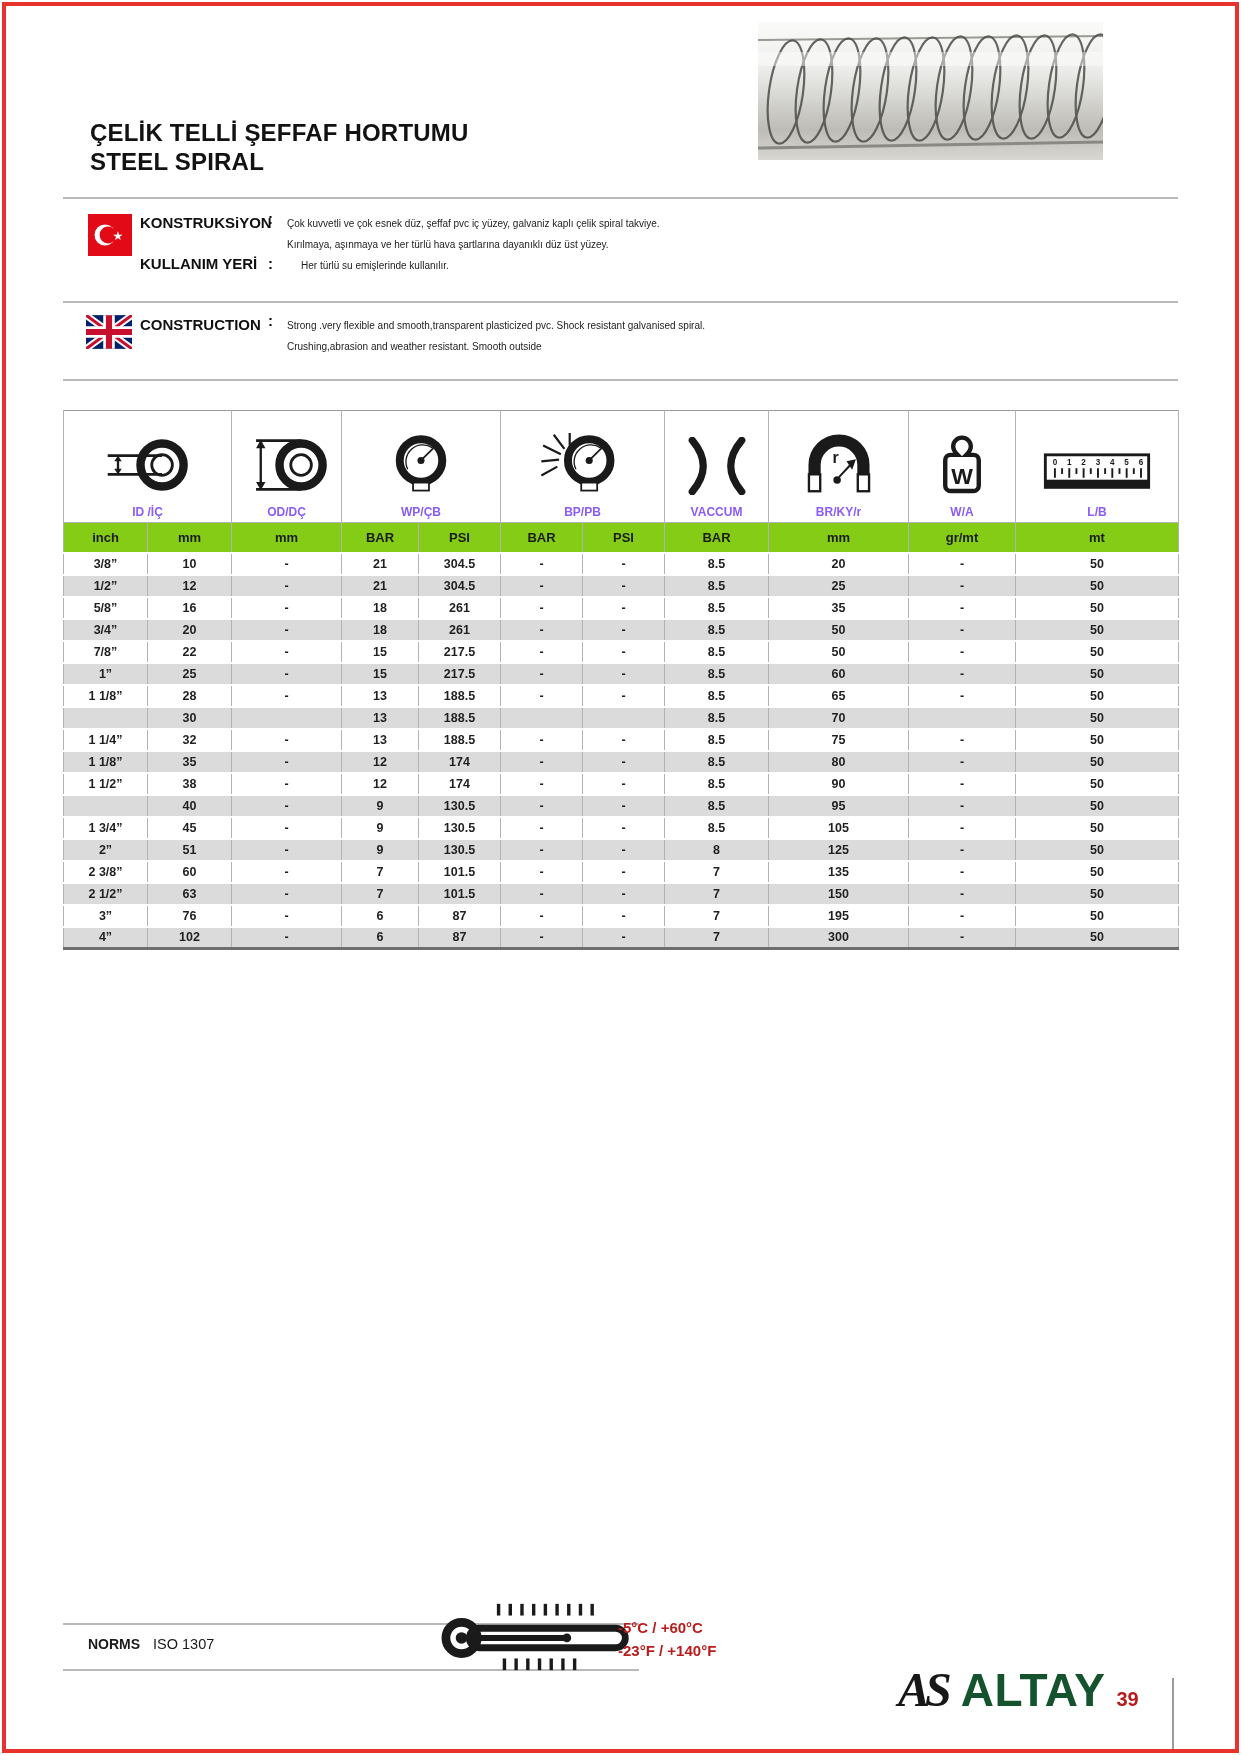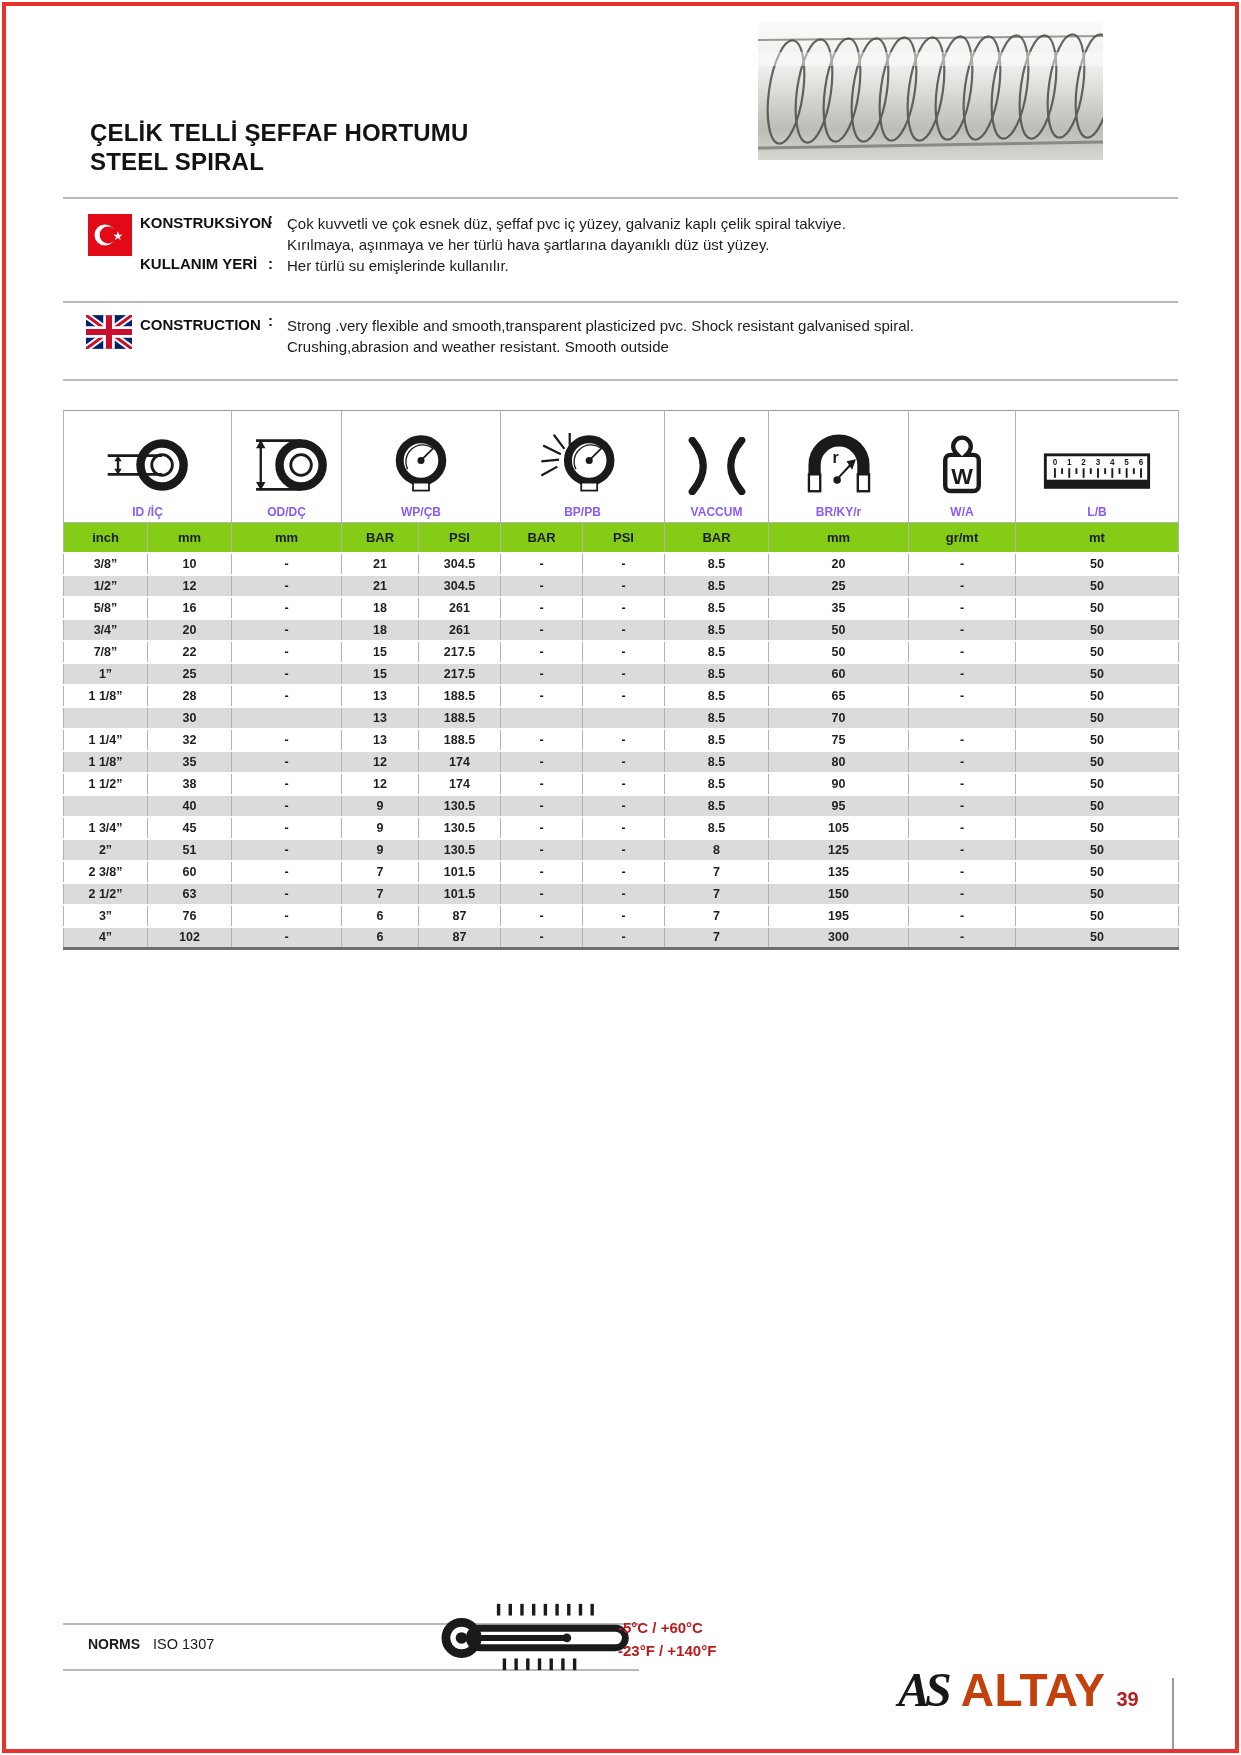--- a/index.html
+++ b/index.html
@@ -24,21 +24,21 @@
   .rule { position:absolute; left:63px; width:1115px; height:2px; background:#b9b9b9; }
   .rule1 { top:197px; } .rule2 { top:301px; } .rule3 { top:379px; }
 
   
   .flag { position:absolute; }
   .flag-tr { left:88px; top:214px; width:44px; height:42px; }
   .flag-uk { left:86px; top:315px; width:46px; height:34px; }
 
   .sec-label { position:absolute; font-size:15px; font-weight:bold; color:#111; }
   .sec-colon { position:absolute; font-size:15px; font-weight:bold; color:#111; }
-  .sec-text  { position:absolute; font-size:15px; color:#1c1c1c; line-height:21px; }
+  .sec-text  { position:absolute; font-size:10px; color:#1c1c1c; line-height:21px; }
 
   
   table.spec { position:absolute; left:63px; top:410px; width:1115px; border-collapse:collapse; table-layout:fixed;
                border:1px solid #9a9a9a; border-bottom:3px solid #6e6e6e; }
   table.spec th, table.spec td { border-left:1px solid #b3b3b3; border-right:1px solid #b3b3b3; text-align:center; vertical-align:middle; padding:0; }
   tr.icon-row th { background:#fff; height:112px; border-bottom:1px solid #b3b3b3; vertical-align:bottom; }
   .icon-cell { display:flex; flex-direction:column; align-items:center; justify-content:flex-end; height:108px; padding-bottom:3px; gap:6px; }
   .icon-label { font-size:12px; font-weight:bold; color:#8b5cf6; }
   tr.unit-row td { background:#84cc16; height:30px; font-size:13px; font-weight:bold; color:#1c1c1c; border-bottom:2px solid #fff; }
   tbody.data tr td { height:22px; font-size:12.5px; font-weight:bold; color:#1f1f1f; border-bottom:2px solid #fff; }
@@ -47,21 +47,21 @@
 
   
   .frule { position:absolute; left:63px; width:576px; height:2px; background:#b9b9b9; }
   .frule1 { top:1623px; } .frule2 { top:1669px; }
   .norms-label { position:absolute; left:88px; top:1636px; font-size:14px; font-weight:bold; }
   .norms-value { position:absolute; left:153px; top:1636px; font-size:14.5px; }
   .thermo { position:absolute; left:438px; top:1598px; }
   .temps { position:absolute; left:618px; top:1616px; font-size:15px; font-weight:bold; line-height:23px; color:#b91c1c; }
   .logo { position:absolute; left:898px; top:1662px; display:flex; align-items:baseline; }
   .logo-as { font-family:"Liberation Serif", serif; font-style:italic; font-weight:bold; font-size:48px; letter-spacing:-5px; color:#171717; }
-  .logo-altay { font-size:46px; font-weight:bold; color:#c2410c; letter-spacing:0.5px; margin-left:14px; }
+  .logo-altay { font-size:46px; font-weight:bold; color:#14532d; letter-spacing:0.5px; margin-left:14px; }
   .logo-page { font-size:20px; font-weight:bold; color:#b91c1c; margin-left:11px; }
   .vline { position:absolute; left:1172px; top:1678px; width:2px; height:72px; background:#9a9a9a; }
 </style>
 </head>
 <body>
 
 <div class="page-border"></div>
 
 <div class="photo">
   <svg width="345" height="138" viewBox="0 0 345 138">
@@ -102,21 +102,21 @@
     <text x="30" y="25.5" font-size="12" fill="#fff" text-anchor="middle">★</text>
   </svg>
 </div>
 
 <div class="sec-label" style="left:140px; top:214px;">KONSTRUKSiYON</div>
 <div class="sec-colon" style="left:268px; top:210px;">:</div>
 <div class="sec-text" style="left:287px; top:213px; width:720px;">Çok kuvvetli ve çok esnek düz, şeffaf pvc iç yüzey,  galvaniz kaplı çelik spiral takviye.</div>
 <div class="sec-text" style="left:287px; top:234px; width:720px;">Kırılmaya, aşınmaya ve her türlü hava şartlarına dayanıklı düz üst yüzey.</div>
 <div class="sec-label" style="left:140px; top:255px;">KULLANIM YERİ</div>
 <div class="sec-colon" style="left:268px; top:255px;">:</div>
-<div class="sec-text" style="left:287px; top:255px; width:720px;">Her türlü su emişlerinde kullanılır.</div>
+<div class="sec-text" style="left:301px; top:255px; width:720px;">Her türlü su emişlerinde kullanılır.</div>
 
 <div class="flag flag-uk">
   <svg width="46" height="34" viewBox="0 0 60 44">
     <rect width="60" height="44" fill="#012169"></rect>
     <path d="M0,0 L60,44 M60,0 L0,44" stroke="#fff" stroke-width="9"></path>
     <path d="M0,0 L60,44 M60,0 L0,44" stroke="#c8102e" stroke-width="4"></path>
     <path d="M30,0 V44 M0,22 H60" stroke="#fff" stroke-width="15"></path>
     <path d="M30,0 V44 M0,22 H60" stroke="#c8102e" stroke-width="8"></path>
   </svg>
 </div>

